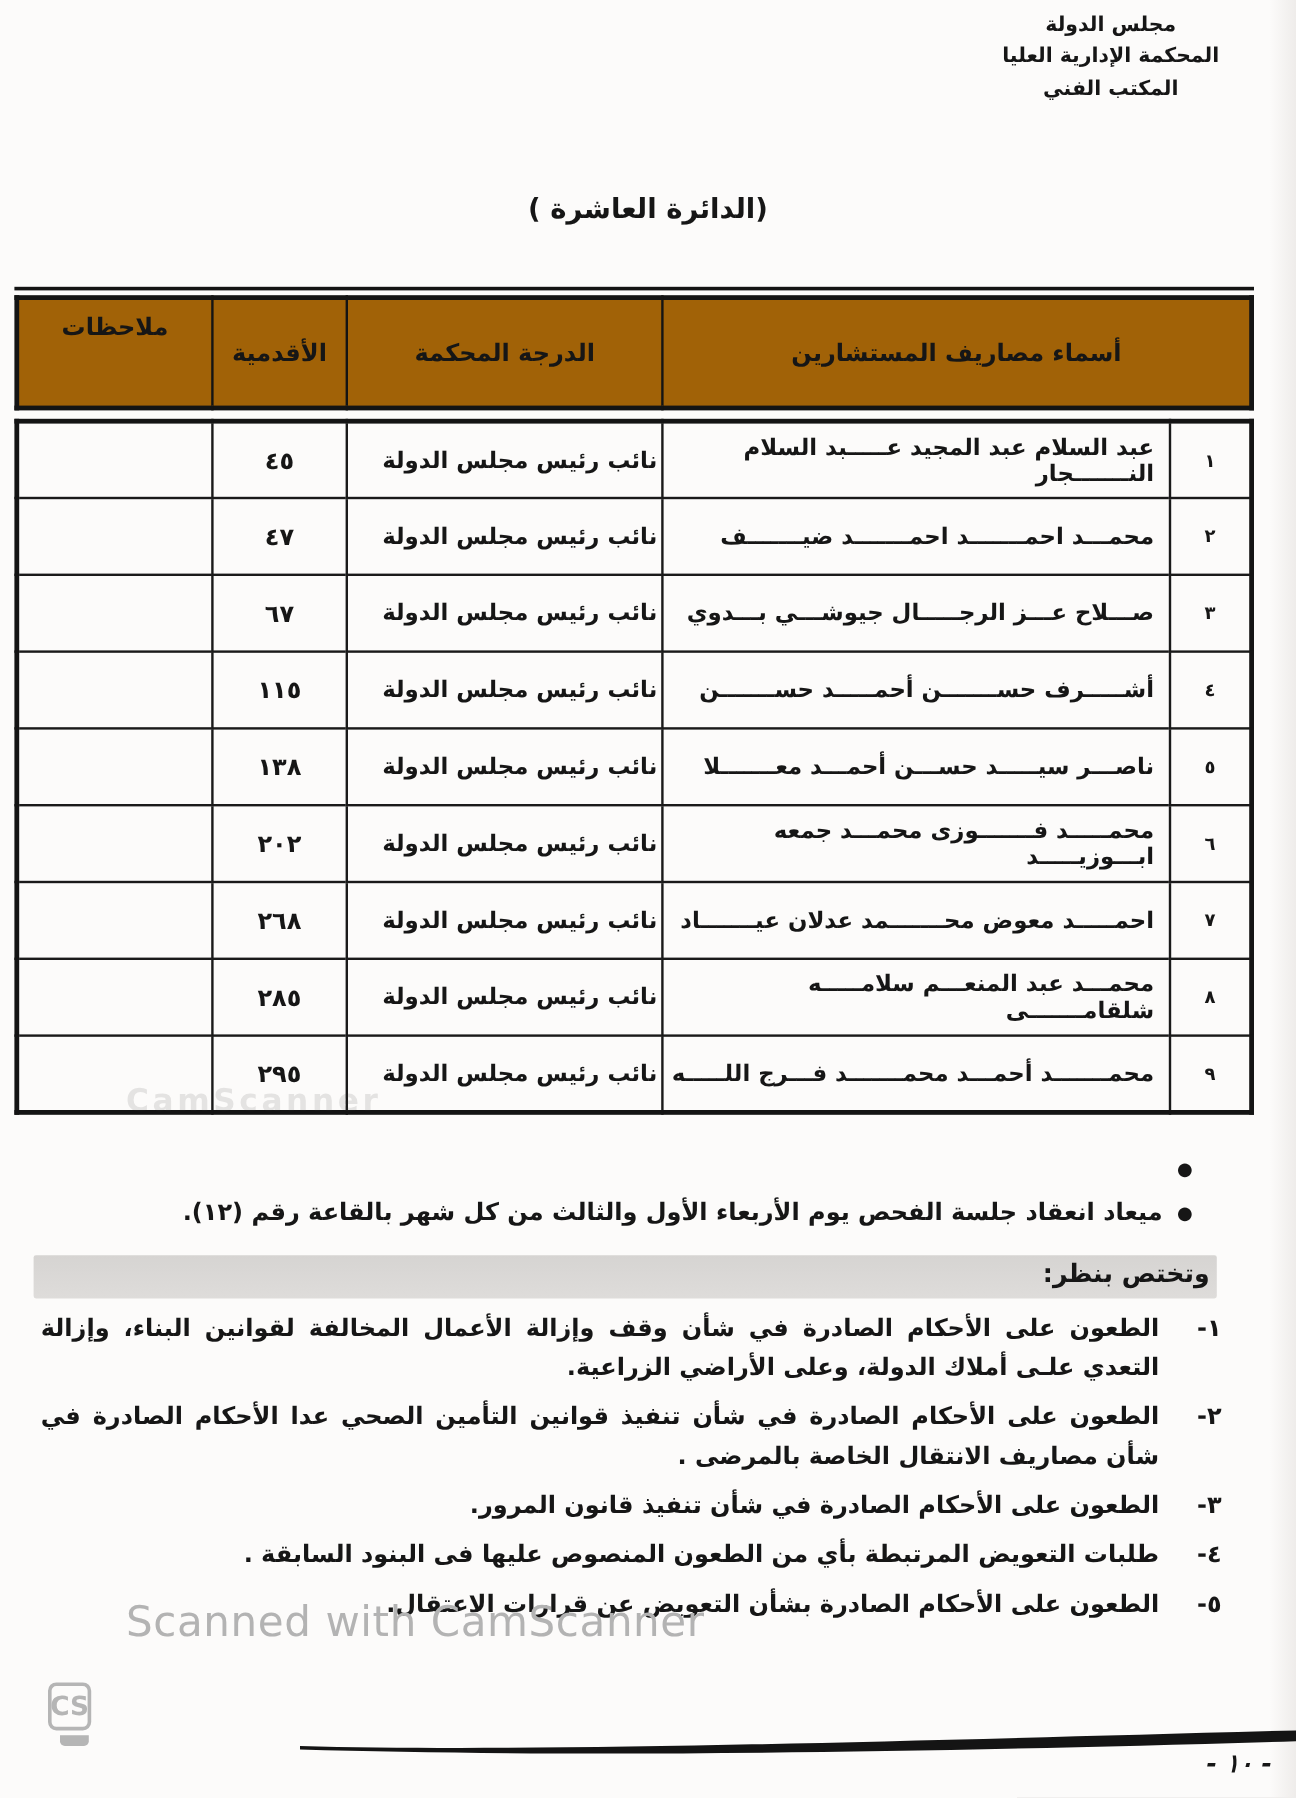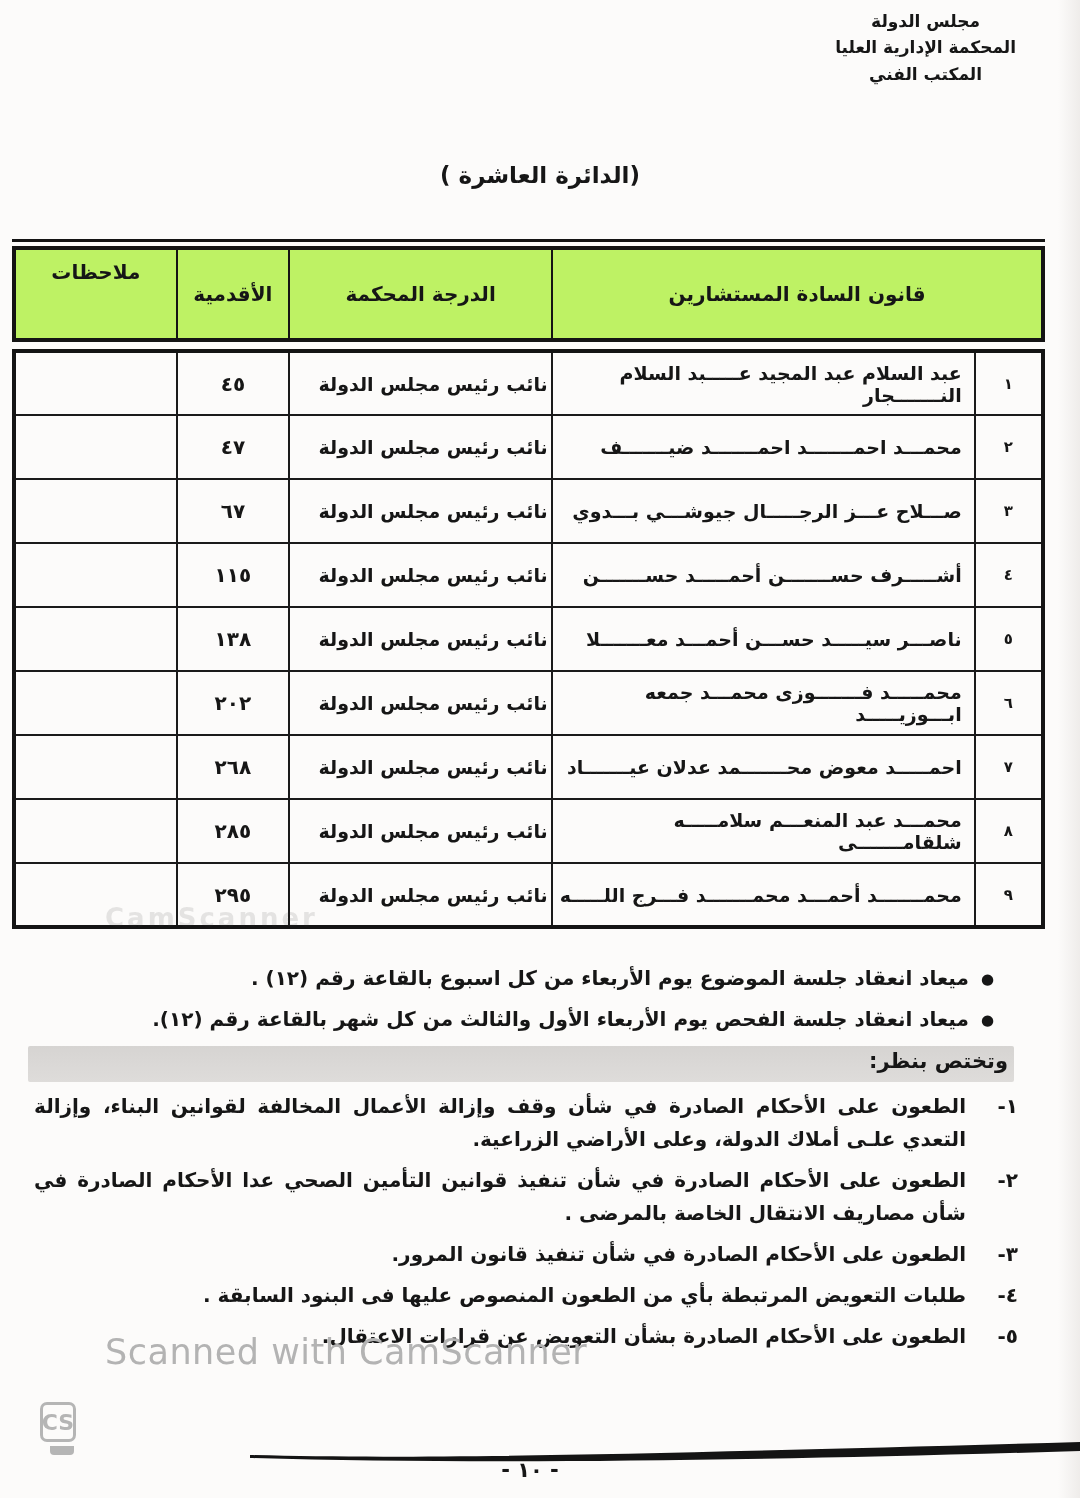--- a/index.html
+++ b/index.html
@@ -36,21 +36,21 @@
   .top-rule {
     position:absolute; top:239px; left:12px; width:1033px; height:3px; background:#141414;
   }
   table { border-collapse:collapse; table-layout:fixed; direction:rtl; }
   .header-table {
     position:absolute; top:246px; left:12px; width:1033px; height:96px;
     border:4px solid #141414;
   }
   .header-table th {
     border:2px solid #141414; font-size:20px; font-weight:bold;
-    vertical-align:middle; text-align:center; background:#bef264;
+    vertical-align:middle; text-align:center; background:#a16207;
   }
   .header-table th.h-notes { vertical-align:top; padding-top:10px; }
   .body-table {
     position:absolute; top:349px; left:12px; width:1033px;
     border:4px solid #141414;
   }
   .body-table td {
     border:2px solid #1a1a1a; height:64px; vertical-align:middle;
     font-weight:bold; font-size:19px; background:transparent;
   }
@@ -100,21 +100,21 @@
     position:absolute; left:50px; top:1446px; width:24px; height:9px;
     background:#b5b5b5; border-radius:0 0 4px 4px;
   }
   .scanner-text {
     position:absolute; left:105px; top:1332px;
     color:#b3b3b3; font-size:35px; direction:ltr; letter-spacing:0.5px;
   }
   .swoosh { position:absolute; left:0; top:1436px; width:1080px; height:36px; }
   .page-number {
     position:absolute; top:1458px; left:0; width:1060px;
-    text-align:center; font-weight:bold; font-size:21px; letter-spacing:2px;
+    font-weight:bold; font-size:21px; letter-spacing:2px;font-style:italic;
   }
 </style>
 </head>
 <body>
 
 <div class="page">
 
   <div class="scan-edge"></div>
 
   <div class="letterhead">
@@ -129,21 +129,21 @@
 
   <table class="header-table">
     <colgroup>
         <col style="width:489px">
         <col style="width:262px">
         <col style="width:112px">
         <col style="width:162px">
       </colgroup>
     <tbody>
         <tr>
-      <th>قانون السادة المستشارين</th>
+      <th>أسماء مصاريف المستشارين</th>
       <th>الدرجة المحكمة</th>
       <th>الأقدمية</th>
       <th class="h-notes">ملاحظات</th>
     </tr>
   </tbody>
     </table>
 
   <table class="body-table">
     <colgroup>
         <col style="width:68px">
@@ -217,21 +217,20 @@
         <td class="c-note"></td>
       </tr>
     </tbody>
   </table>
 
   <div class="ghost">CamScanner</div>
 
   <div class="bullets">
     <div class="bullet-row">
       <span class="bullet-dot">●</span>
-      <span>ميعاد انعقاد جلسة الموضوع يوم الأربعاء من كل اسبوع بالقاعة رقم (١٢) .</span>
     </div>
     <div class="bullet-row">
       <span class="bullet-dot">●</span>
       <span>ميعاد انعقاد جلسة الفحص يوم الأربعاء الأول والثالث من كل شهر بالقاعة رقم (١٢).</span>
     </div>
   </div>
 
   <div class="band"></div>
   <div class="juris-heading">وتختص بنظر:</div>
 

